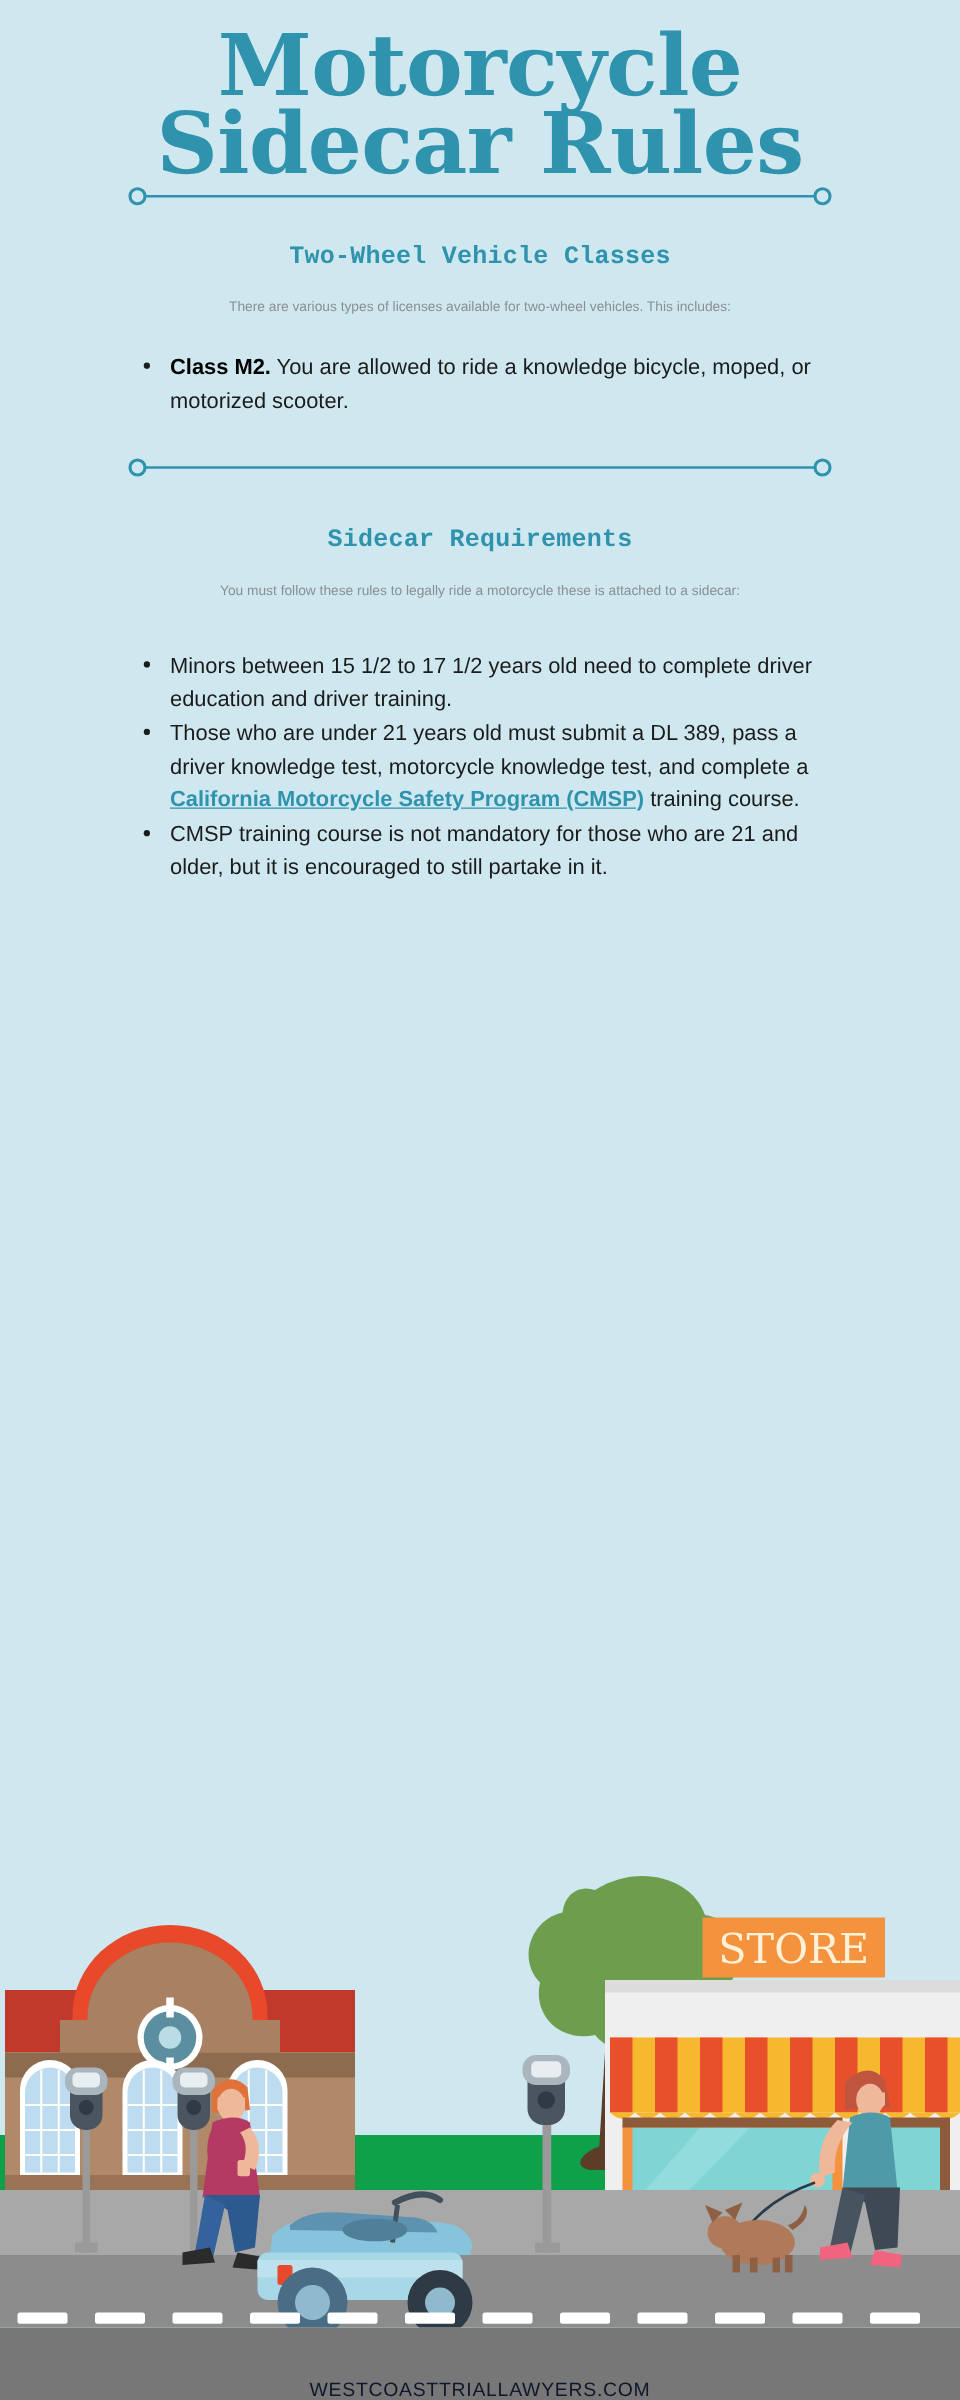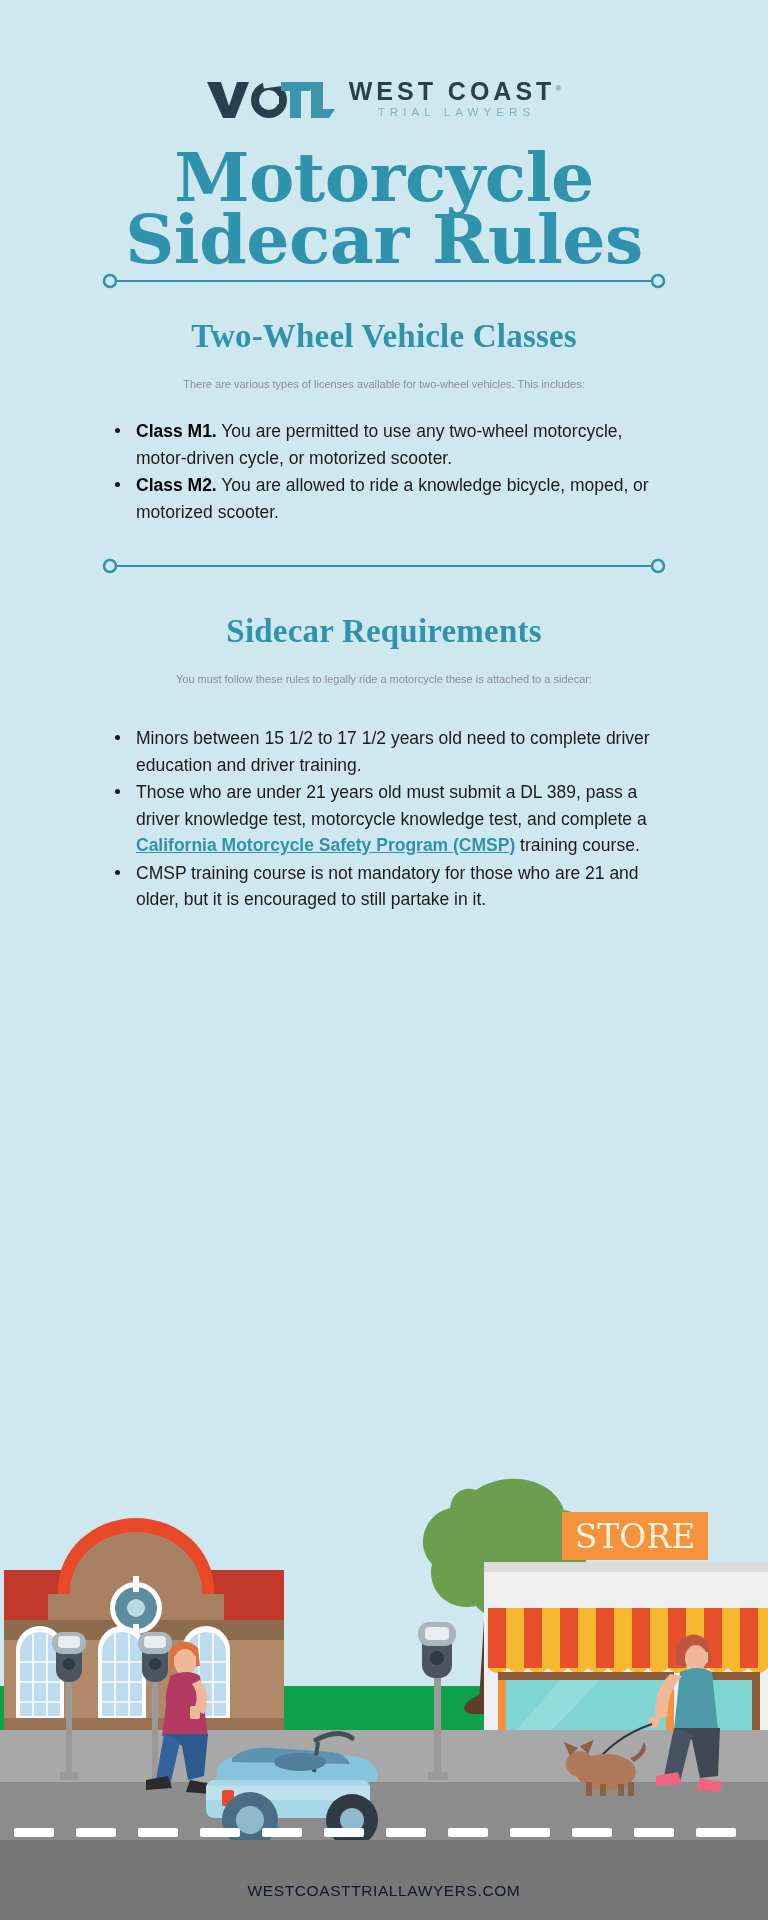--- a/index.html
+++ b/index.html
@@ -33,23 +33,23 @@
     font-size:68px;line-height:62px;letter-spacing:-0.5px;
   }
   .title .l2{display:block;}
 
   
   .divider{width:768px;height:22px;display:block;}
 
   
   .sec-head{
     text-align:center;
-    font-family:Liberation Serif, serif;
+    font-family:Liberation Mono, monospace;
     font-weight:bold;color:#3093ad;
-    font-size:33px;letter-spacing:0.2px;
+    font-size:20px;letter-spacing:0.2px;
   }
   .sec-intro{
     text-align:center;color:#8a8f93;
     font-size:11px;line-height:27px;
     margin:16px auto 0;width:570px;
   }
   .bullets{
     margin:20px 0 0 0;padding:0 0 0 0;list-style:none;
     width:560px;margin-left:108px;
   }
@@ -78,56 +78,36 @@
   .footer-txt{
     position:absolute;left:0;top:1882px;width:768px;text-align:center;
     color:#0f172a;font-size:15.5px;letter-spacing:0.6px;
   }
 </style>
 </head>
 <body>
 
 <div class="page">
 
-  <div class="logo-row">
-    <svg class="logo-mark" width="128" height="44" viewBox="0 0 128 44">
-
-      <polygon points="0,6 14,6 22,30 30,6 42,6 28,42 16,42" fill="#26404f"></polygon>
-
-      <path d="M62,6 a18,18 0 1,0 0,36 a18,18 0 1,0 0,-36 Z
-               M62,14 a10,10 0 1,1 0,20 a10,10 0 1,1 0,-20 Z" fill="#26404f" fill-rule="evenodd"></path>
-      <rect x="56" y="2" width="22" height="9" fill="#cfe8f0" transform="rotate(-8 67 6)"></rect>
-      <rect x="56" y="20" width="16" height="8" fill="#cfe8f0"></rect>
-
-      <polygon points="74,6 108,6 103,15 94,15 94,42 83,42 83,15 74,15" fill="#3d94ad"></polygon>
-
-      <polygon points="104,6 116,6 116,33 128,33 122,42 104,42" fill="#3d94ad"></polygon>
-    </svg>
-    <div class="logo-words">
-      <div class="logo-wc"><span>WEST COAST</span><span class="logo-reg">®</span></div>
-      <div class="logo-tl">TRIAL LAWYERS</div>
-    </div>
-  </div>
 
   <h1 class="title">
     <span>Motorcycle</span>
     <span class="l2">Sidecar Rules</span>
   </h1>
 
   <svg class="divider" viewBox="0 0 768 22">
     <line x1="110" y1="11" x2="658" y2="11" stroke="#3093ad" stroke-width="2"></line>
     <circle cx="110" cy="11" r="6" fill="#cfe8f0" stroke="#3093ad" stroke-width="2.5"></circle>
     <circle cx="658" cy="11" r="6" fill="#cfe8f0" stroke="#3093ad" stroke-width="2.5"></circle>
   </svg>
 
   <div style="margin-top:26px;">
     <div class="sec-head">Two-Wheel Vehicle Classes</div>
     <div class="sec-intro">There are various types of licenses available for two-wheel vehicles. This includes:</div>
     <ul class="bullets">
-      <li><b>Class M1.</b><span> You are permitted to use any two-wheel motorcycle, motor-driven cycle, or motorized scooter.</span></li>
       <li><b>Class M2.</b><span> You are allowed to ride a knowledge bicycle, moped, or motorized scooter.</span></li>
     </ul>
   </div>
 
   <svg class="divider" style="margin-top:30px;" viewBox="0 0 768 22">
     <line x1="110" y1="11" x2="658" y2="11" stroke="#3093ad" stroke-width="2"></line>
     <circle cx="110" cy="11" r="6" fill="#cfe8f0" stroke="#3093ad" stroke-width="2.5"></circle>
     <circle cx="658" cy="11" r="6" fill="#cfe8f0" stroke="#3093ad" stroke-width="2.5"></circle>
   </svg>
 

